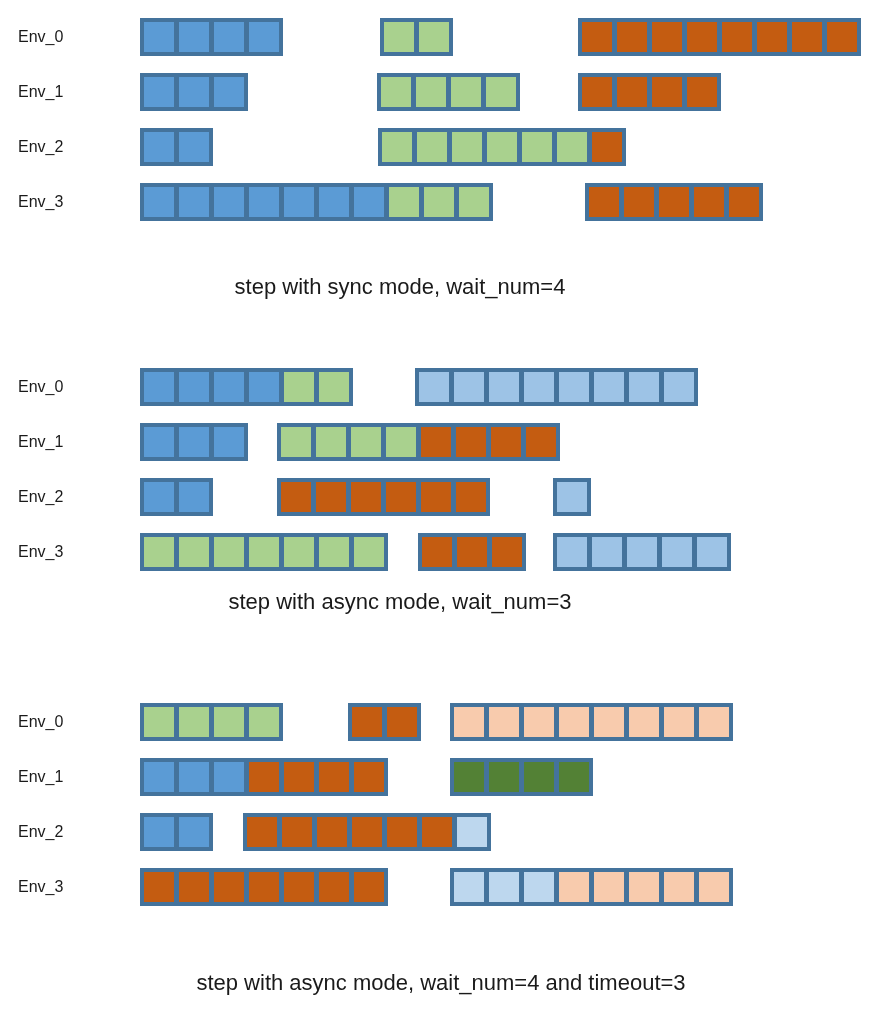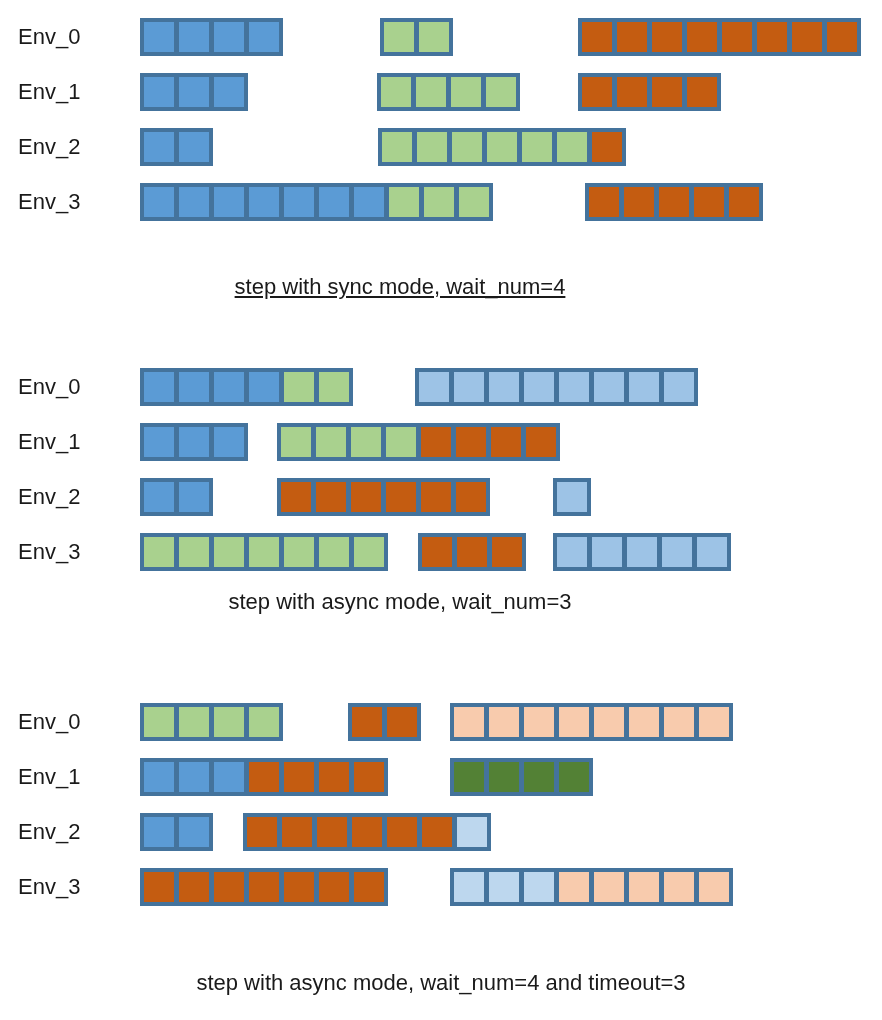--- a/index.html
+++ b/index.html
@@ -20,21 +20,21 @@
     left: 0;
     width: 882px;
     height: 38px;
   }
   .env-label {
     position: absolute;
     left: 18px;
     top: 0;
     height: 38px;
     line-height: 38px;
-    font-size: 22px;
+    font-size: 16px;
     color: #1a1a1a;
     white-space: nowrap;
   }
   .block {
     position: absolute;
     top: 0;
     height: 38px;
     box-sizing: border-box;
     padding: 4px;
     display: flex;
@@ -137,21 +137,21 @@
           <div class="cell" style="background: rgb(169, 209, 142);"></div>
         </div>
         <div class="block" style="left: 585px; background: rgb(68, 115, 156);">
           <div class="cell" style="background: rgb(196, 92, 17);"></div>
           <div class="cell" style="background: rgb(196, 92, 17);"></div>
           <div class="cell" style="background: rgb(196, 92, 17);"></div>
           <div class="cell" style="background: rgb(196, 92, 17);"></div>
           <div class="cell" style="background: rgb(196, 92, 17);"></div>
         </div>
       </div>
-      <div class="caption" style="top: 274px; text-decoration: underline;">step with sync mode, wait_num=4</div>
+      <div class="caption" style="top: 274px;">step with sync mode, wait_num=4</div>
     </div>
     <div>
       <div class="row" style="top: 368px;">
         <div class="env-label">Env_0</div>
         <div class="block" style="left: 140px; background: rgb(68, 115, 156);">
           <div class="cell" style="background: rgb(91, 155, 213);"></div>
           <div class="cell" style="background: rgb(91, 155, 213);"></div>
           <div class="cell" style="background: rgb(91, 155, 213);"></div>
           <div class="cell" style="background: rgb(91, 155, 213);"></div>
           <div class="cell" style="background: rgb(169, 209, 142);"></div>

